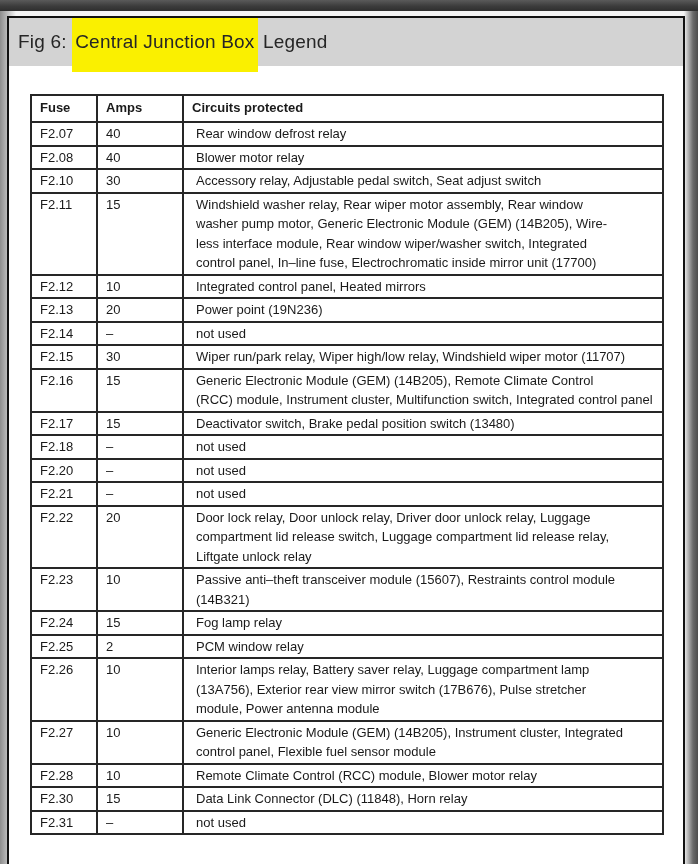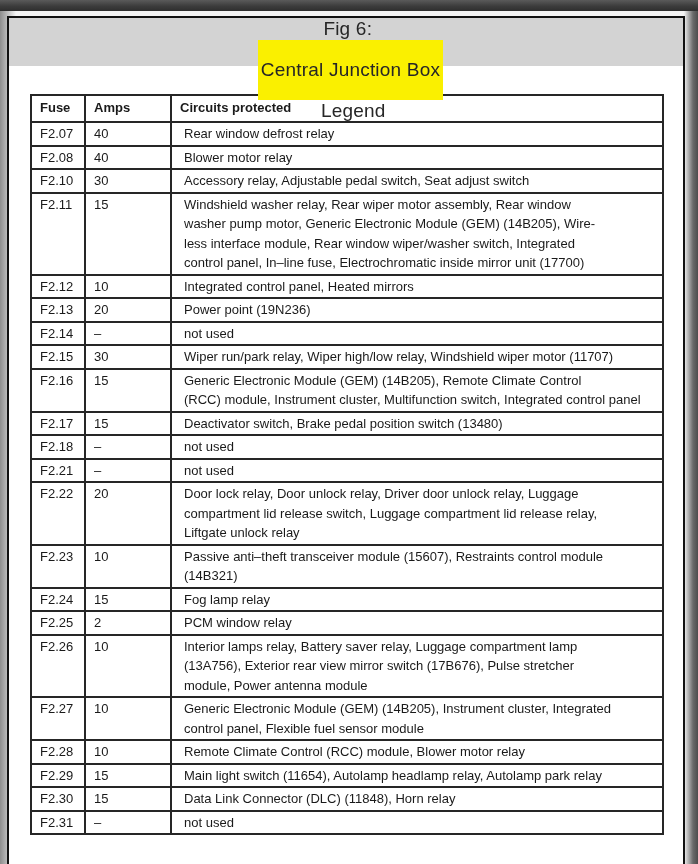--- a/index.html
+++ b/index.html
@@ -22,21 +22,20 @@
   }
   .fig-header {
     height: 48px;
     background: #d3d3d3;
     display: flex; align-items: center;
     padding-left: 9px;
     font-size: 19px;
     color: #262626;
     letter-spacing: 0.2px;
     white-space: pre;
-    flex-direction: column;
   }
   .fig-header .hl {
     background: #faf000;
     padding: 19px 3px;
   }
   table.fuse-table {
     border-collapse: collapse;
     table-layout: fixed;
     width: 634px;
     margin: 28px 0 0 21px;
@@ -52,21 +51,21 @@
     font-size: 13px;
     font-weight: bold;
     padding: 4px 8px 5px 8px;
     line-height: 16px;
   }
   .fuse-table td {
     padding: 1px 8px;
     line-height: 19.5px;
   }
   .fuse-table td.circuits { white-space: pre-line; padding-left: 12px; }
-  .col-fuse { width: 54px; }
+  .col-fuse { width: 66px; }
   .col-amps { width: 86px; }
 </style>
 </head>
 <body>
 
 <div class="topbar"></div>
 
 <div class="page">
   <div class="fig-header"><span>Fig 6: </span><span class="hl">Central Junction Box</span><span> Legend</span></div>
 
@@ -132,20 +131,25 @@
           <td>F2.17</td>
           <td>15</td>
           <td class="circuits">Deactivator switch, Brake pedal position switch (13480)</td>
         </tr>
         <tr>
           <td>F2.18</td>
           <td>–</td>
           <td class="circuits">not used</td>
         </tr>
         <tr>
+          <td>F2.20</td>
+          <td>–</td>
+          <td class="circuits">not used</td>
+        </tr>
+        <tr>
           <td>F2.21</td>
           <td>–</td>
           <td class="circuits">not used</td>
         </tr>
         <tr>
           <td>F2.22</td>
           <td>20</td>
           <td class="circuits">Door lock relay, Door unlock relay, Driver door unlock relay, Luggage
 compartment lid release switch, Luggage compartment lid release relay,
 Liftgate unlock relay</td>
@@ -177,25 +181,20 @@
           <td>10</td>
           <td class="circuits">Generic Electronic Module (GEM) (14B205), Instrument cluster, Integrated
 control panel, Flexible fuel sensor module</td>
         </tr>
         <tr>
           <td>F2.28</td>
           <td>10</td>
           <td class="circuits">Remote Climate Control (RCC) module, Blower motor relay</td>
         </tr>
         <tr>
-          <td>F2.29</td>
-          <td>15</td>
-          <td class="circuits">Main light switch (11654), Autolamp headlamp relay, Autolamp park relay</td>
-        </tr>
-        <tr>
           <td>F2.30</td>
           <td>15</td>
           <td class="circuits">Data Link Connector (DLC) (11848), Horn relay</td>
         </tr>
         <tr>
           <td>F2.31</td>
           <td>–</td>
           <td class="circuits">not used</td>
         </tr>
       </tbody>

